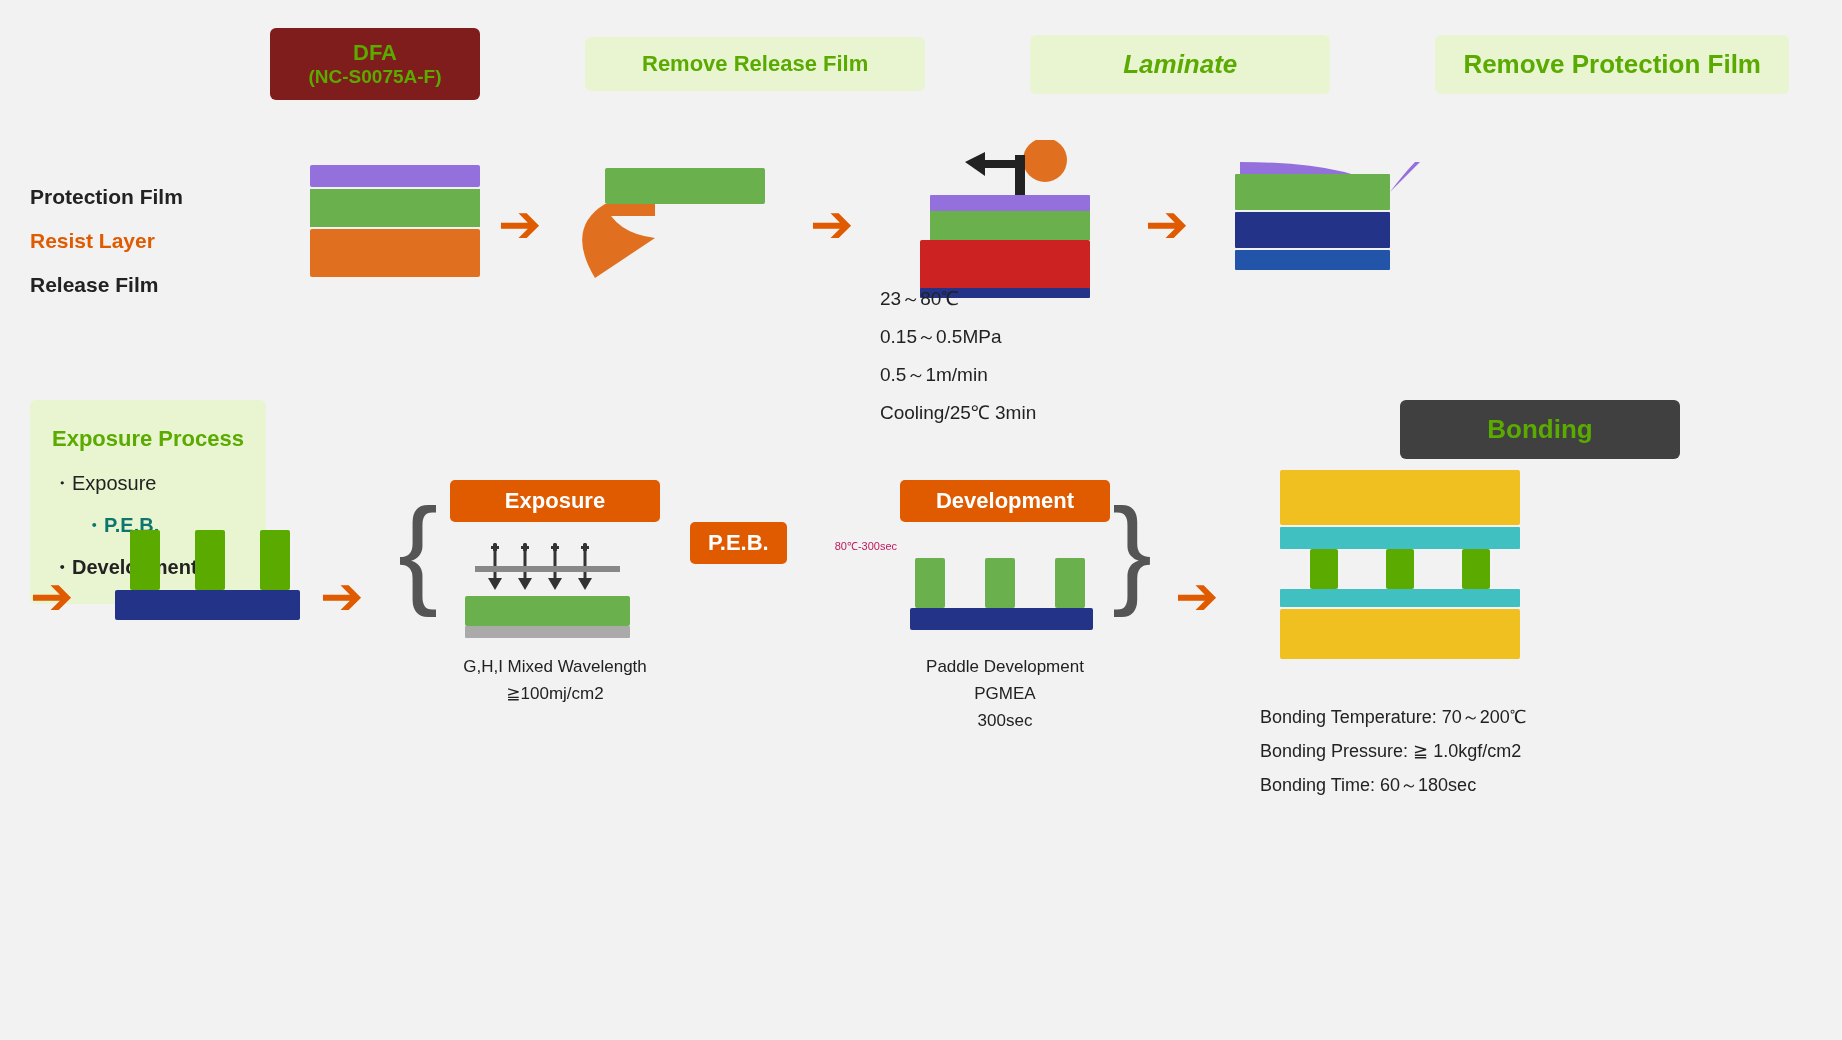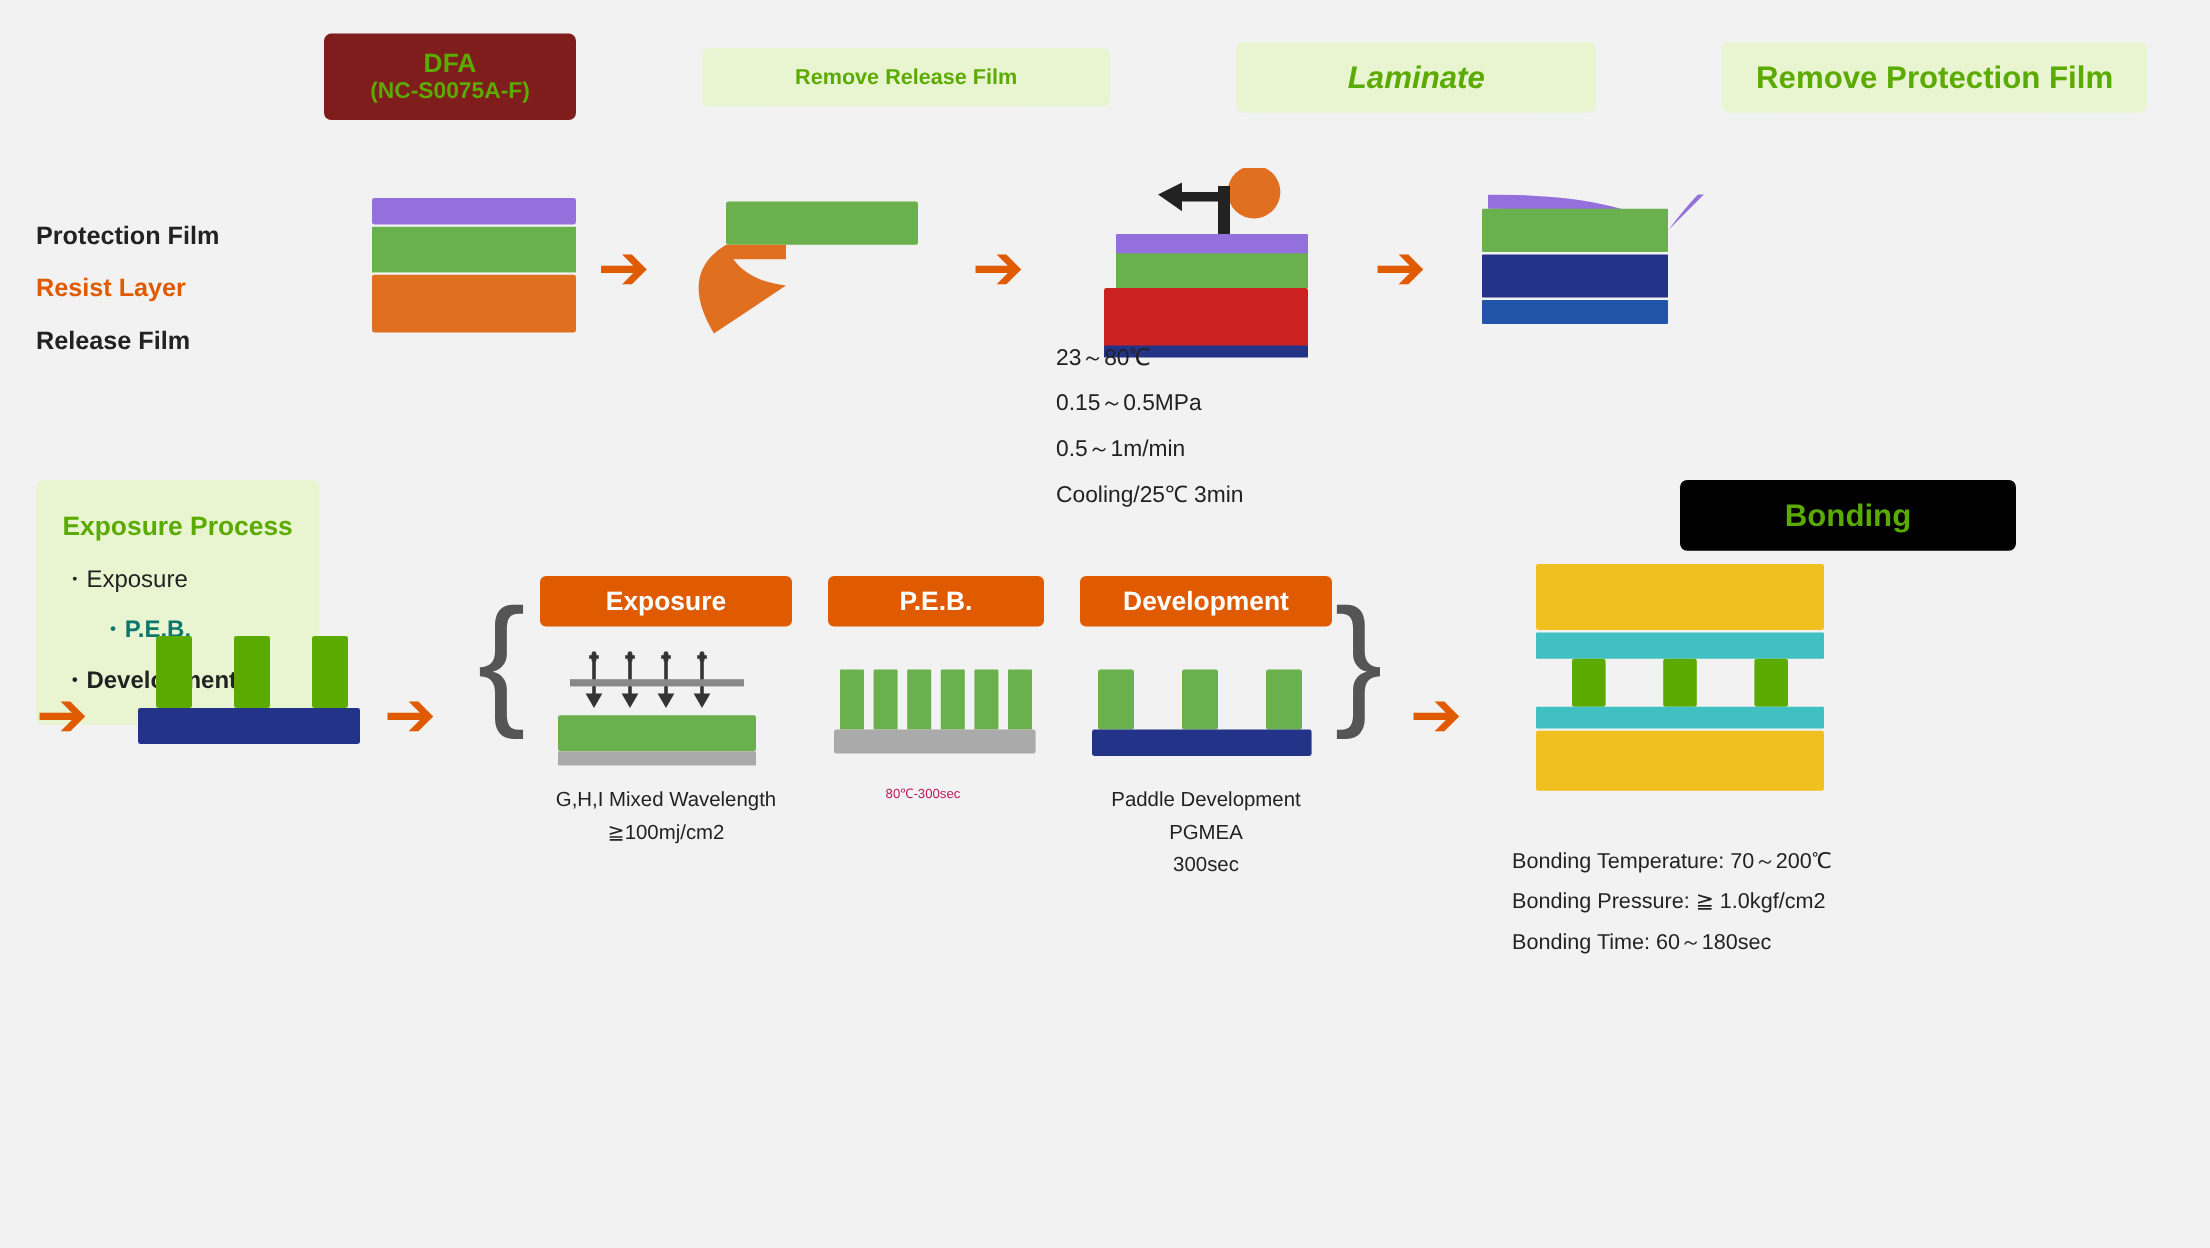--- a/index.html
+++ b/index.html
@@ -30,21 +30,21 @@
   <div style="position:absolute; top:28px; left:270px; display:flex; align-items:center; gap:0; width:1540px;">
 
     <div style="background:#7f1d1d; border-radius:6px; padding:12px 24px; text-align:center; min-width:210px;">
       <div style="font-size:22px; font-weight:bold; color:#5aaa00;">DFA</div>
       <div style="font-size:19px; font-weight:bold; color:#5aaa00;">(NC-S0075A-F)</div>
     </div>
 
     <div style="flex:1;"></div>
 
     <div style="background:#e8f5d0; border-radius:6px; padding:14px 28px; text-align:center; min-width:340px;">
-      <div style="font-size:18px; font-weight:bold; color:#5aaa00;">Remove Release Film</div>
+      <div style="font-size:22px; font-weight:bold; color:#5aaa00;">Remove Release Film</div>
     </div>
 
     <div style="flex:1;"></div>
 
     <div style="background:#e8f5d0; border-radius:6px; padding:14px 28px; text-align:center; min-width:300px;font-style:italic;">
       <div style="font-size:26px; font-weight:bold; color:#5aaa00;">Laminate</div>
     </div>
 
     <div style="flex:1;"></div>
 
@@ -128,21 +128,21 @@
     </svg>
   </div>
 
   <div style="position:absolute; top:400px; left:30px; background:#e8f5d0; border-radius:6px; padding:16px 22px; font-size:20px; line-height:2.1; min-width:230px;">
     <div style="color:#5aaa00; font-weight:bold; font-size:22px;">Exposure Process</div>
     <div style="color:#222; font-weight:normal;">・Exposure</div>
     <div style="color:#0f766e; font-weight:bold;margin-left:32px;">・P.E.B.</div>
     <div style="color:#222; font-weight:bold;">・Development</div>
   </div>
 
-  <div style="position:absolute; top:400px; left:1400px; background:#000000; border-radius:6px; padding:14px 28px; text-align:center; min-width:280px;">
+  <div style="position:absolute; top:400px; left:1400px; background:#404040; border-radius:6px; padding:14px 28px; text-align:center; min-width:280px;">
     <div style="font-size:26px; font-weight:bold; color:#5aaa00;">Bonding</div>
   </div>
 
   <div style="position:absolute; top:570px; left:30px; color:#e05a00; font-size:52px; line-height:1;">➔</div>
 
   <div style="position:absolute; top:510px; left:110px;">
     <svg width="200" height="130">
 
       <rect x="20" y="20" width="30" height="60" fill="#5aaa00" rx="2"></rect>
       <rect x="85" y="20" width="30" height="60" fill="#5aaa00" rx="2"></rect>
@@ -187,21 +187,21 @@
       <rect x="10" y="58" width="165" height="30" fill="#6ab04c" rx="2"></rect>
 
       <rect x="10" y="88" width="165" height="12" fill="#aaa" rx="1"></rect>
     </svg>
 
     <div style="font-size:17px; color:#222; text-align:center; line-height:1.6; margin-top:5px;">
       G,H,I Mixed Wavelength<br>≧100mj/cm2
     </div>
   </div>
 
-  <div style="position:absolute; top:480px; left:690px; display:flex; flex-direction:column; align-items:flex-start; width:180px;">
+  <div style="position:absolute; top:480px; left:690px; display:flex; flex-direction:row; align-items:center; width:180px;">
     <div style="background:#e05a00; color:white; font-weight:bold; font-size:22px; padding:8px 18px; border-radius:5px; text-align:center; width:100%;">
       <span>P.E.B.</span>
     </div>
 
     <svg width="180" height="110" style="margin-top:16px;">
 
       <rect x="10" y="20" width="20" height="50" fill="#6ab04c" rx="1"></rect>
       <rect x="38" y="20" width="20" height="50" fill="#6ab04c" rx="1"></rect>
       <rect x="66" y="20" width="20" height="50" fill="#6ab04c" rx="1"></rect>
       <rect x="94" y="20" width="20" height="50" fill="#6ab04c" rx="1"></rect>

